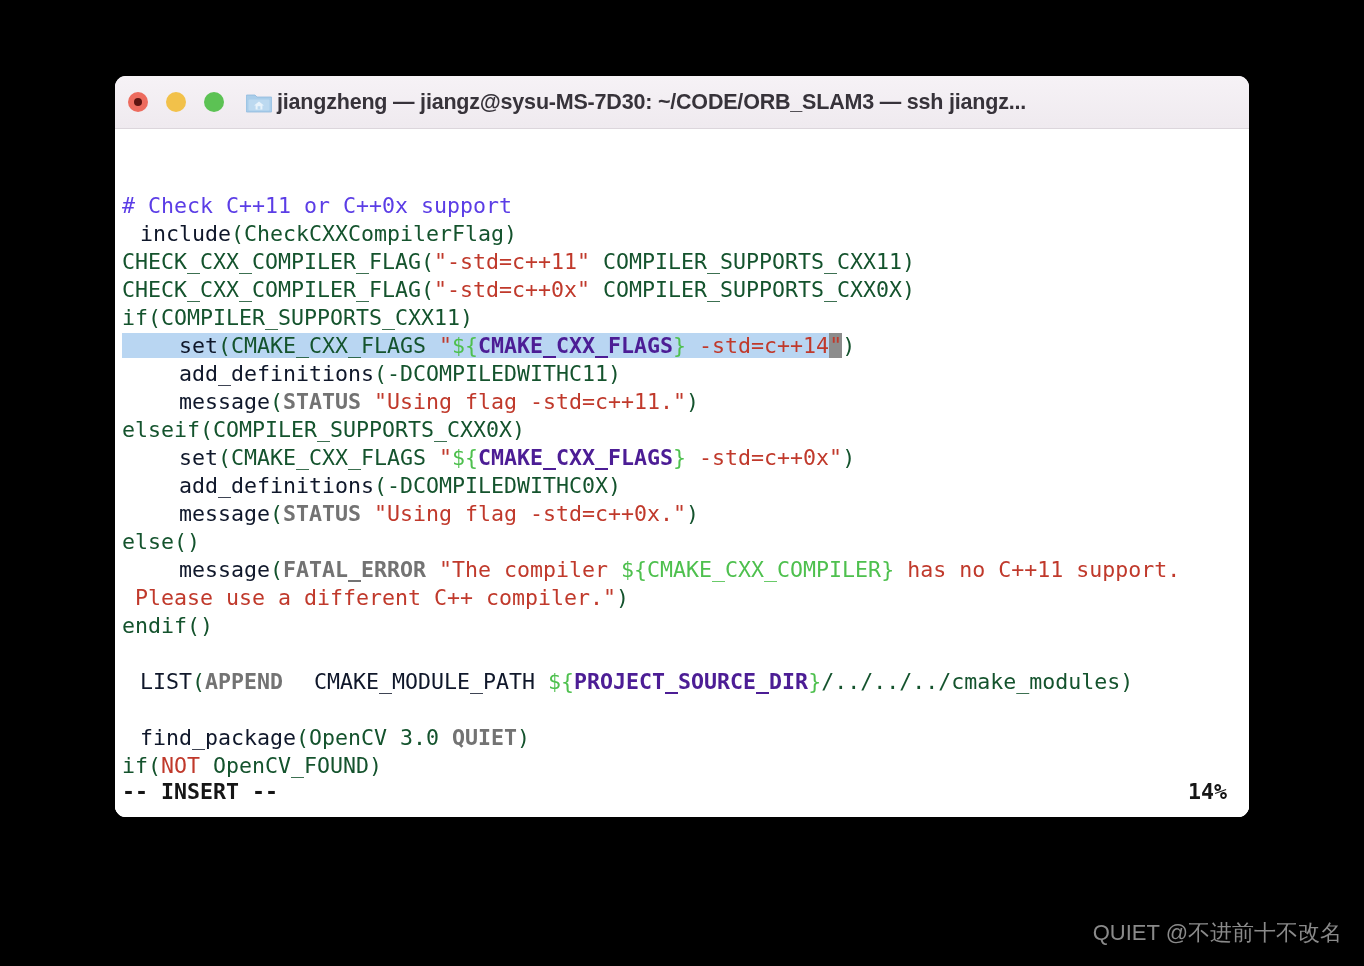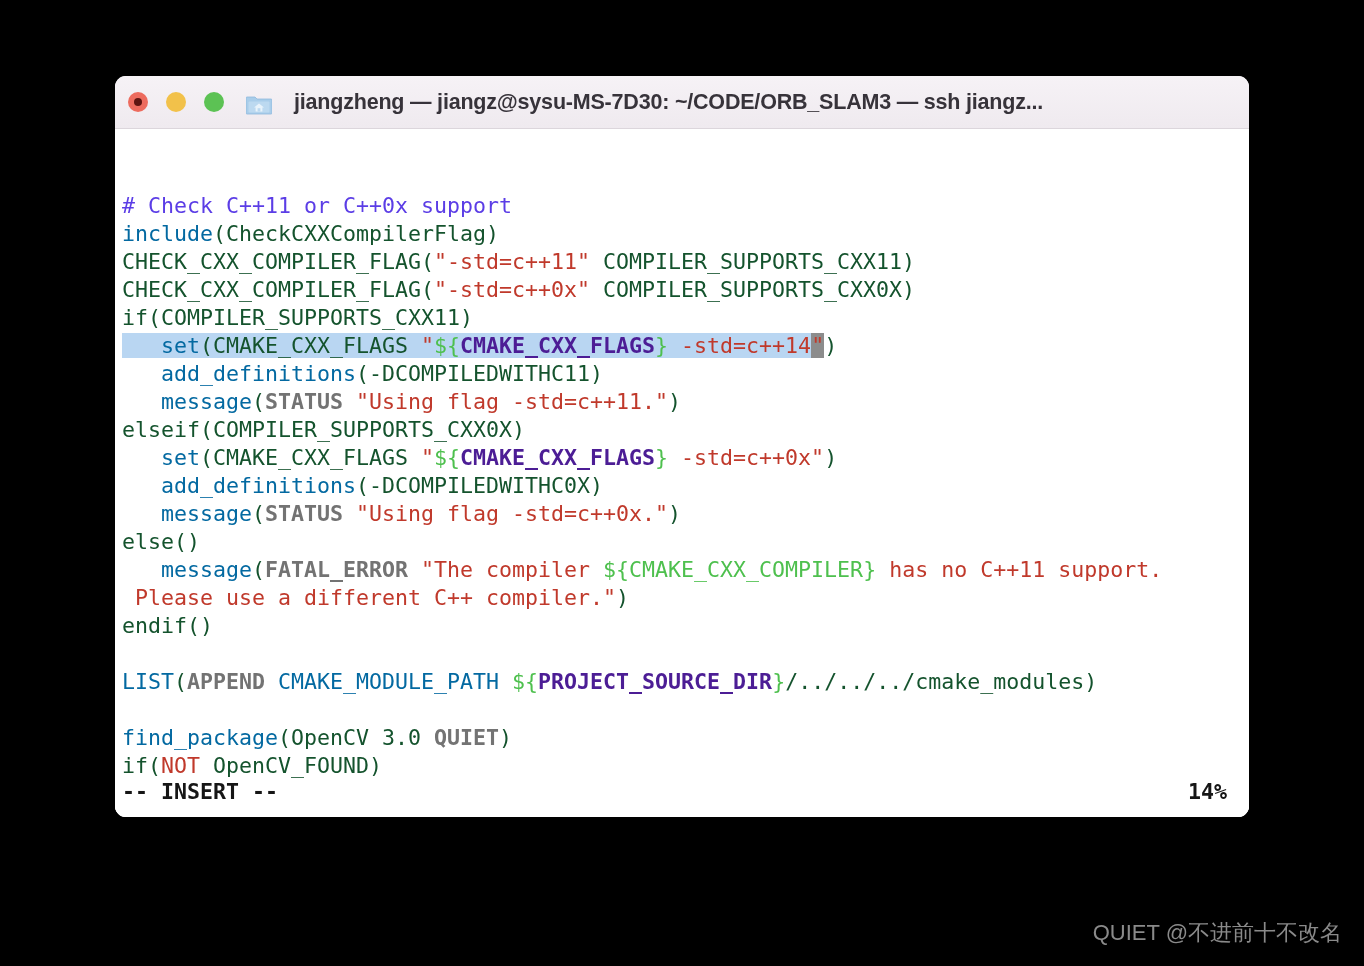--- a/index.html
+++ b/index.html
@@ -50,21 +50,21 @@
   .light.red    { background: #ed6b5e; }
   .light.yellow { background: #f2c14a; }
   .light.green  { background: #5cc254; }
   .light.red::after{
     content:""; position:absolute; left:6px; top:6px;
     width:8px; height:8px; border-radius:50%;
     background:#5e1410;
   }
 
   #title-wrap {
-    display: flex; align-items: flex-end; gap: 22px;
+    display: flex; align-items: center; gap: 5px;
     margin-left: 22px;
   }
   #folder-icon { width: 26px; height: 22px; display:block; }
   #window-title {
     font-family: "Liberation Sans", sans-serif;
     font-size: 21.5px;
     font-weight: bold;
     color: #37333a;
     letter-spacing: -0.2px;
     white-space: nowrap;
@@ -80,21 +80,21 @@
     font-size: 21.6px;
     line-height: 28px;
     color: #161616;
     overflow: hidden;
     white-space: pre;
   }
   .row { height: 28px; white-space: pre; }
 
   
   .c-comment { color: #5b3de6; }
-  .c-cmd     { color: #0369a1; }
+  .c-cmd     { color: #0f172a; margin-left: 18px; }
   .c-kw      { color: #14532d; }
   .c-str     { color: #c0392b; }
   .c-var     { color: #4ec04e; }
   .c-varname { color: #4c1d95; font-weight: bold; }
   .c-plain   { color: #14532d; }
   .c-bold    { color: #737373; font-weight: bold; }
 
   .hl { background: #b9d6f2; }
   .cursor { background: #8c8c8c; color: #c0392b; }
 

